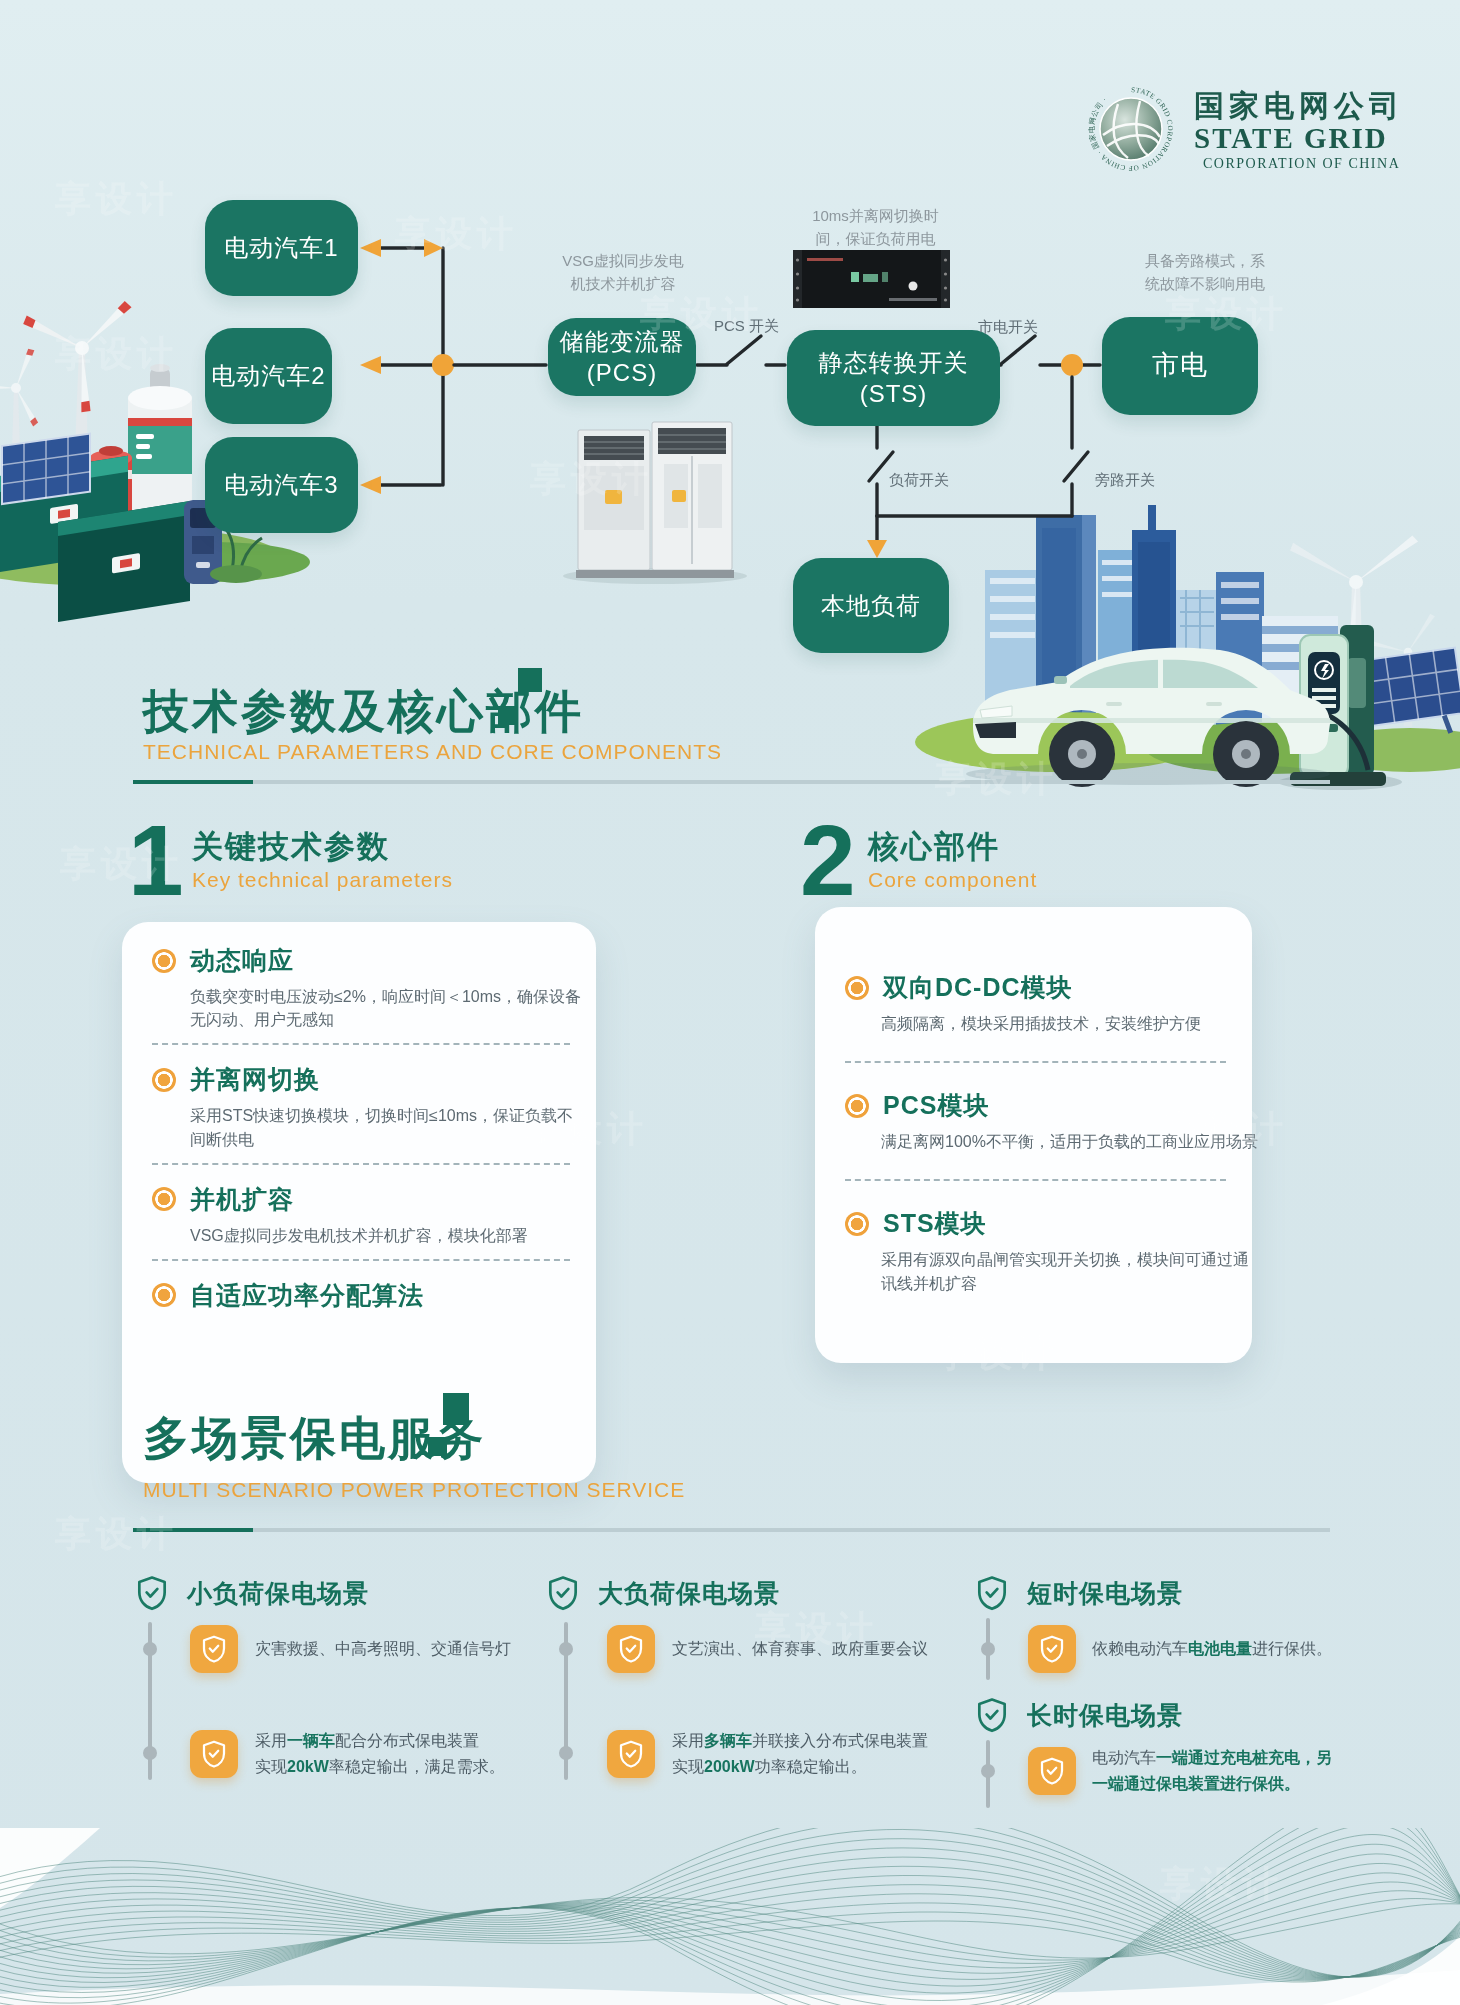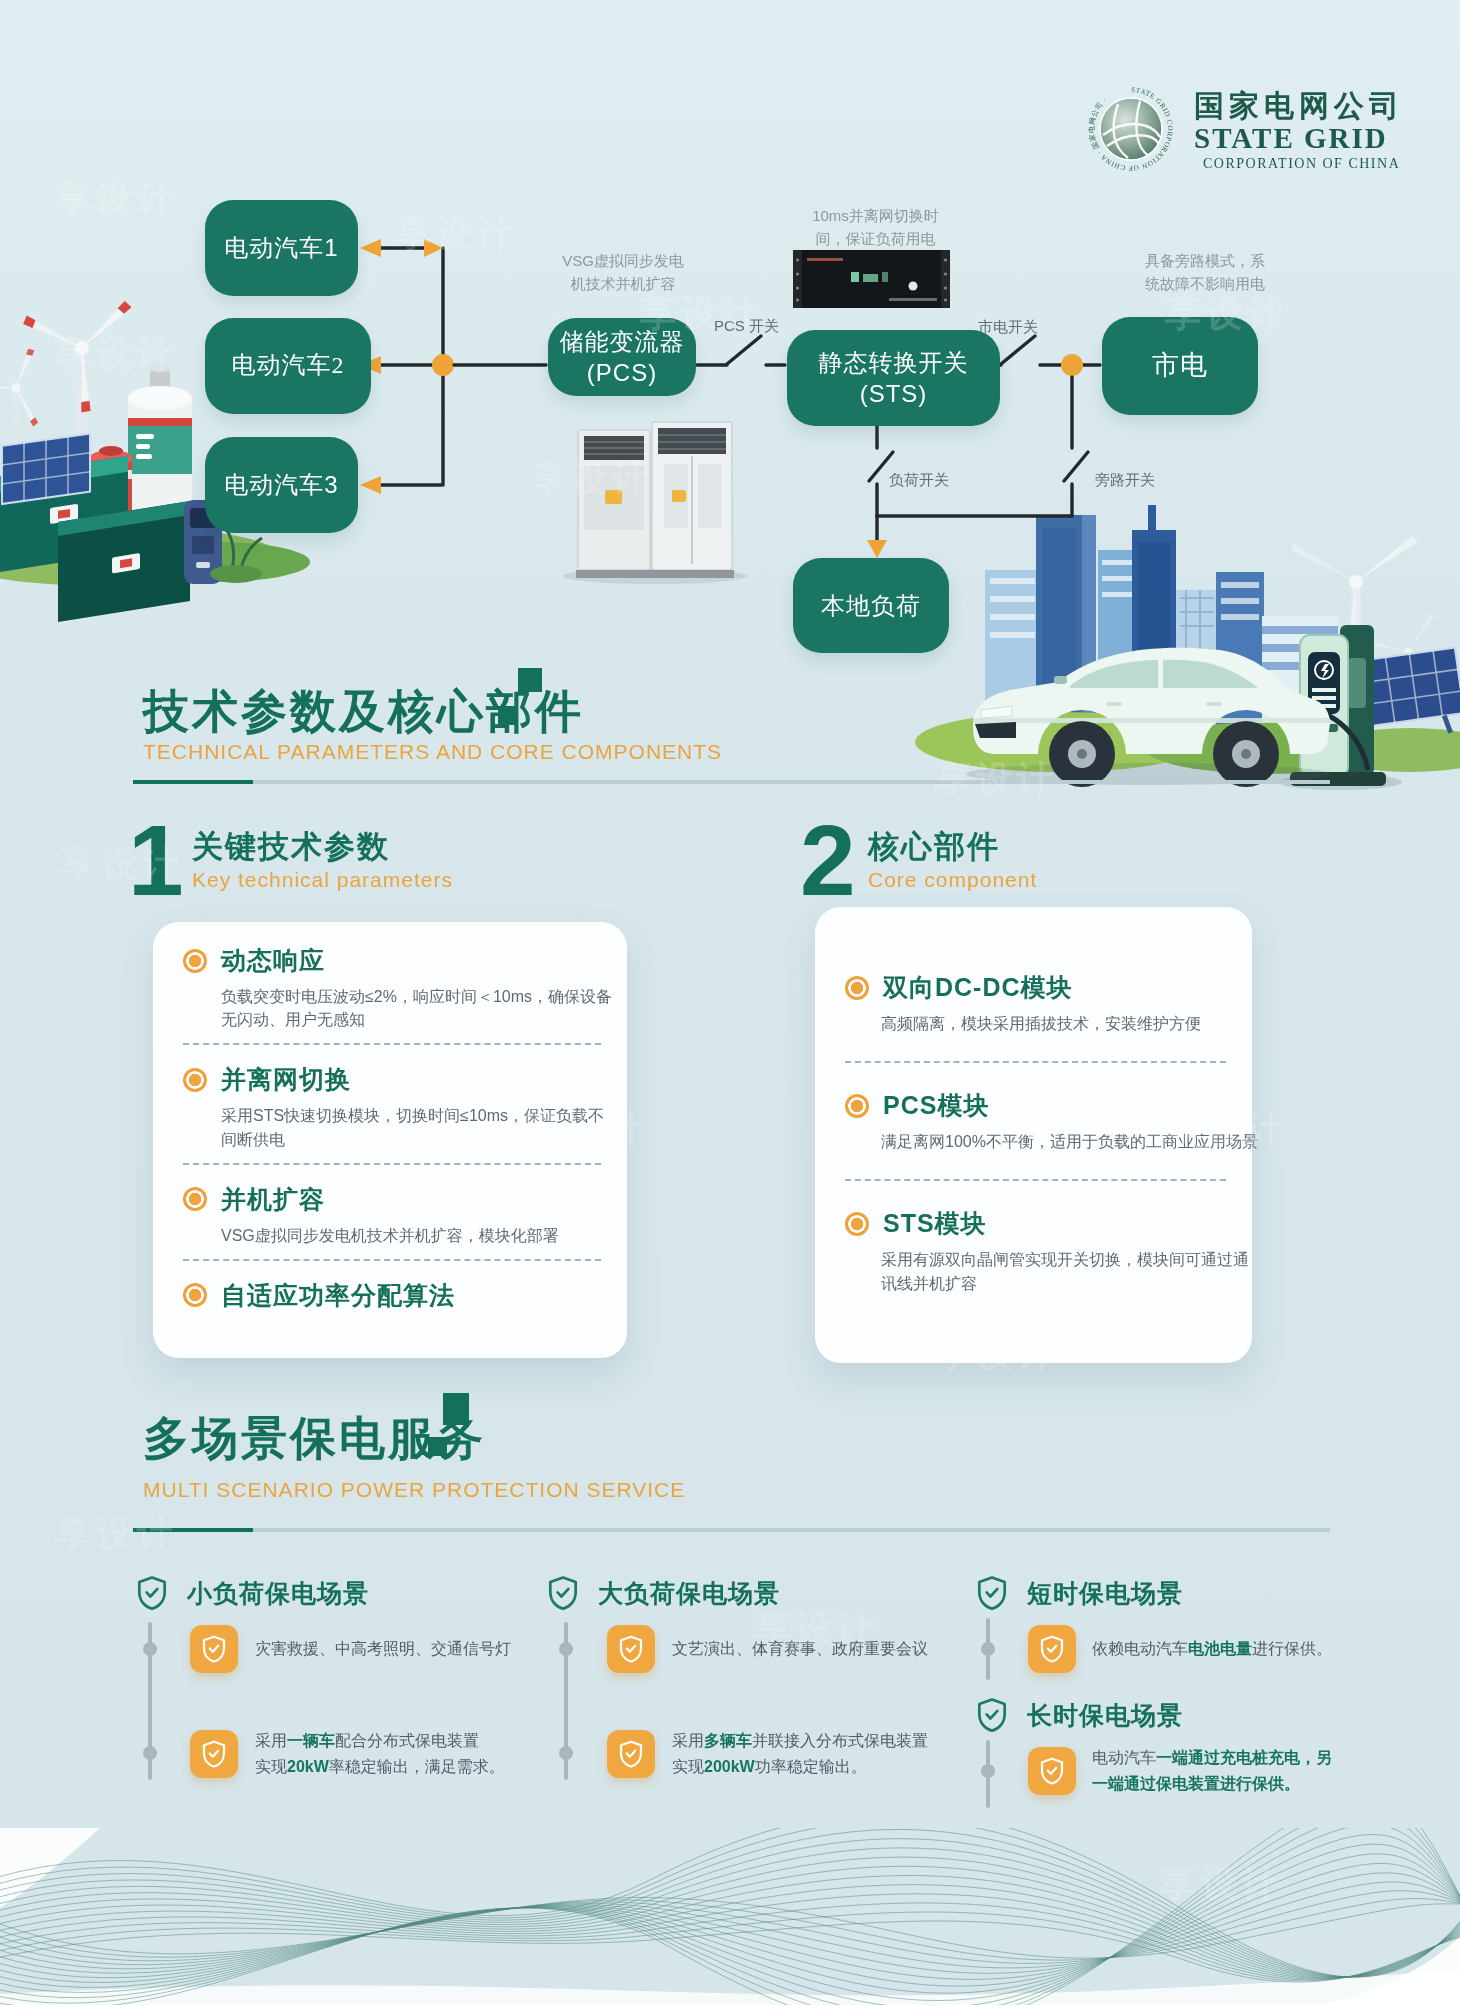--- a/index.html
+++ b/index.html
@@ -358,21 +358,21 @@
       </text>
     </svg>
     <div class="logo-cn" style="left:106px;top:2px;">国家电网公司</div>
     <div class="logo-en" style="left:106px;top:38px;">STATE GRID</div>
     <div class="logo-sub" style="left:106px;top:72px;">CORPORATION OF CHINA</div>
   </div>
 
   <div class="gbox" style="left:205px;top:200px;width:153px;height:96px;">
       <span>电动汽车1</span>
     </div>
-  <div class="gbox" style="left:205px;top:318px;width:166px;height:96px;font-family:Liberation Serif, serif;">
+  <div class="gbox" style="left:205px;top:328px;width:127px;height:96px;">
       <span>电动汽车2</span>
     </div>
   <div class="gbox" style="left:205px;top:437px;width:153px;height:96px;">
       <span>电动汽车3</span>
     </div>
   <div class="gbox" style="left:548px;top:318px;width:148px;height:78px;">
     <span>储能变流器</span>
       <span>(PCS)</span>
   </div>
   <div class="gbox" style="left:787px;top:330px;width:213px;height:96px;">
@@ -400,21 +400,21 @@
   <div class="sec-title" style="left:143px;top:681px;">技术参数及核心部件</div>
   <div class="sq" style="left:518px;top:668px;width:24px;height:24px;"></div>
   <div class="sq" style="left:498px;top:706px;width:19px;height:19px;"></div>
   <div class="sec-sub" style="left:143px;top:740px;">TECHNICAL PARAMETERS AND CORE COMPONENTS</div>
   <div class="hr" style="left:133px;top:780px;"></div>
 
   <div class="bignum" style="left:128px;top:820px;">1</div>
   <div class="subhead-cn" style="left:192px;top:826px;">关键技术参数</div>
   <div class="subhead-en" style="left:192px;top:868px;">Key technical parameters</div>
 
-  <div class="card card1" style="left:153px;top:922px;width:474px;height:436px;">
+  <div class="card card1" style="left:122px;top:922px;width:474px;height:561px;">
     <div class="ci">
       <div class="ci-head">
           <span class="dot"></span>
         <span class="ci-title">动态响应</span>
         </div>
       <div class="ci-desc">负载突变时电压波动≤2%，响应时间＜10ms，确保设备无闪动、用户无感知</div>
       <div class="dash"></div>
     </div>
     <div class="ci">
       <div class="ci-head">

